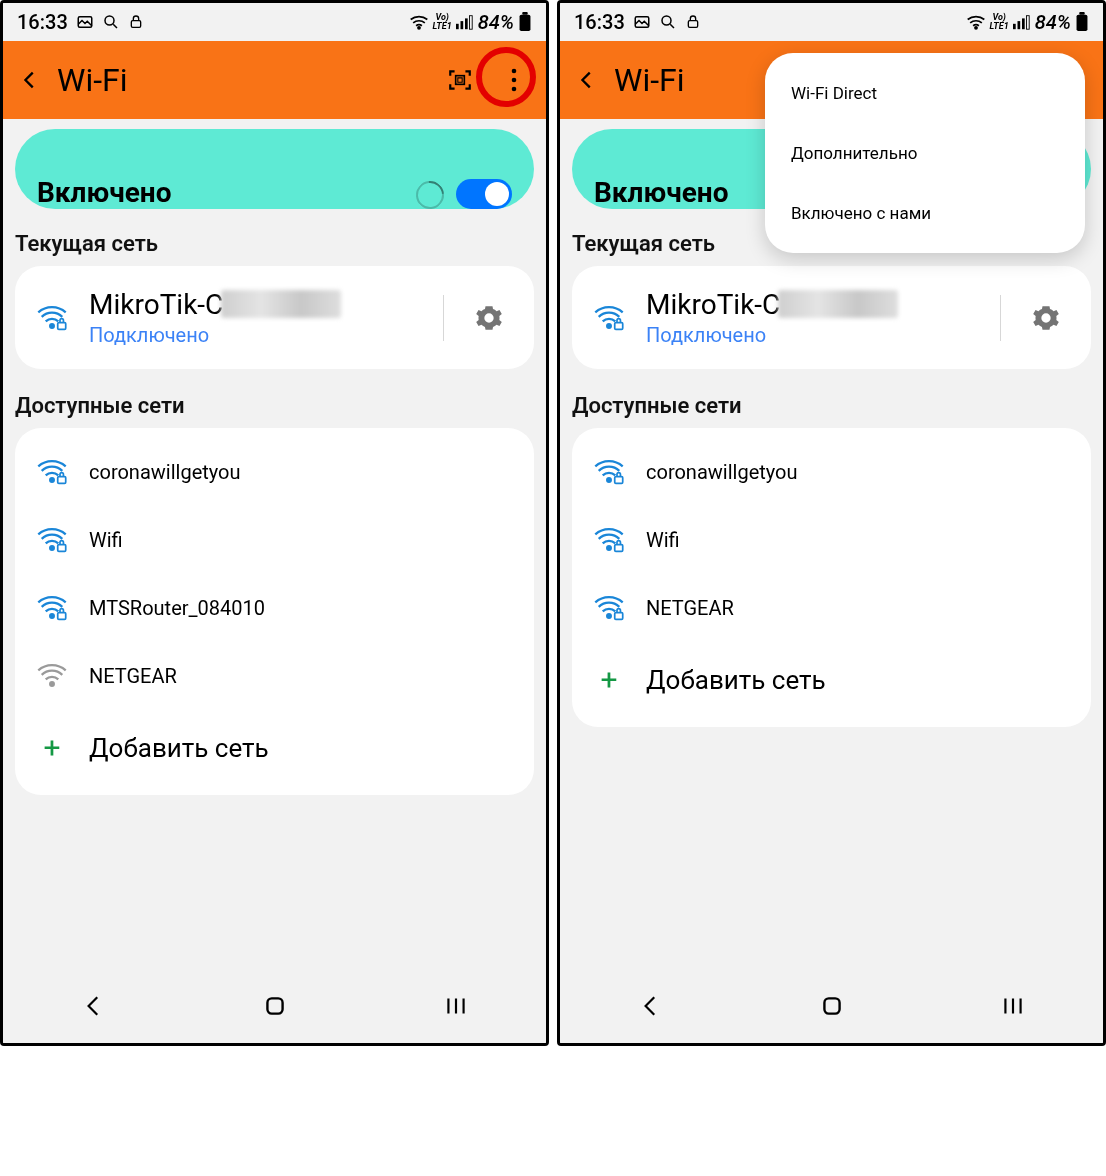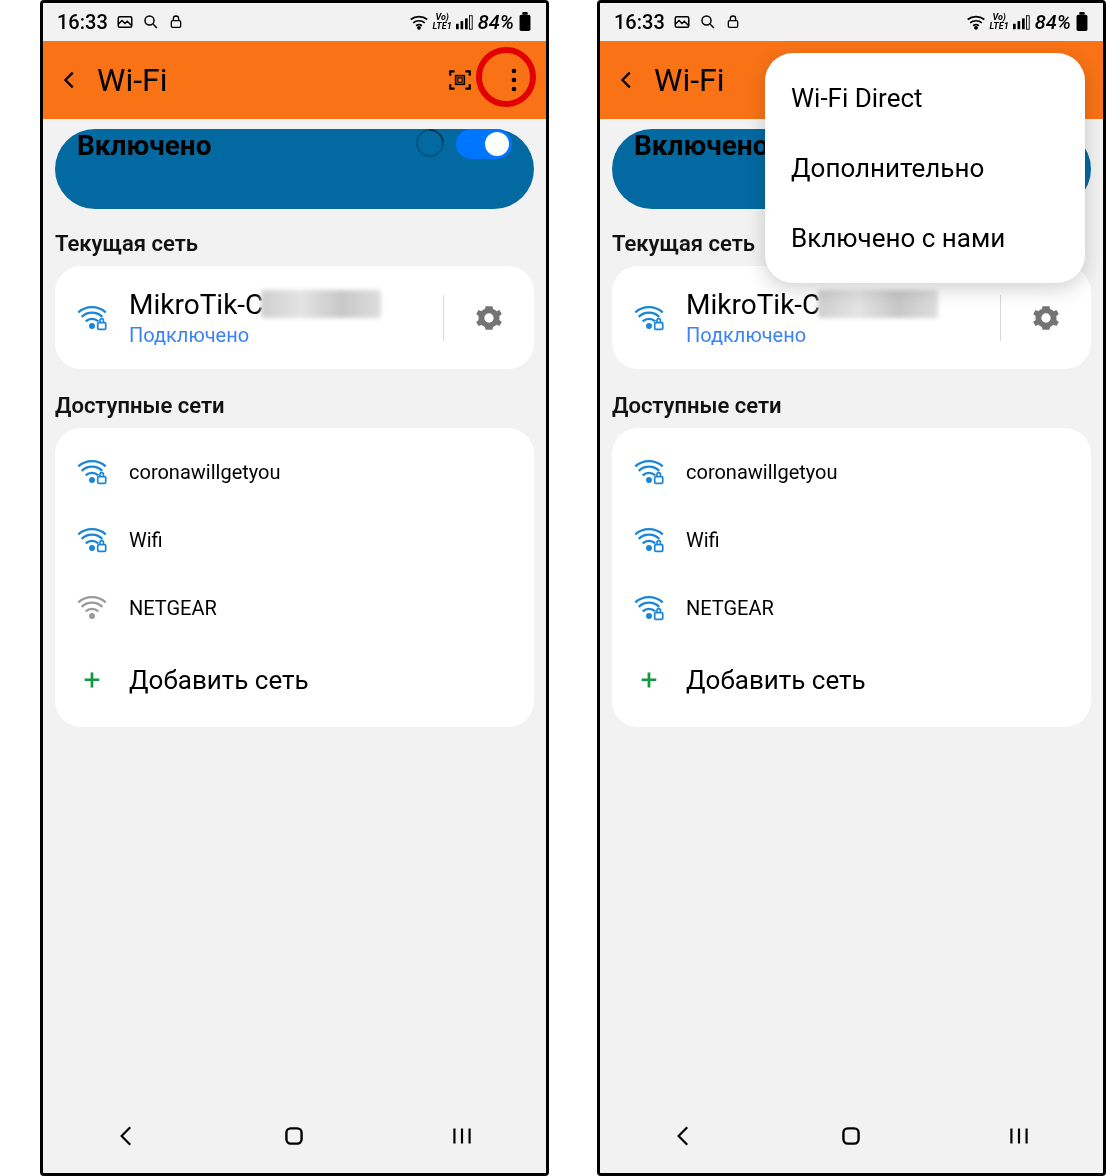--- a/index.html
+++ b/index.html
@@ -11,29 +11,28 @@
   }
   .canvas {
     width: 1106px;
     height: 1176px;
     display: flex;
     gap: 8px;
     background: #fff;
   }
   .phone {
     width: 549px;
-    height: 1176px;
+    height: 1046px;
     border: 3px solid #000;
     border-radius: 4px;
     background: #f2f2f2;
     display: flex;
     flex-direction: column;
     position: relative;
     overflow: hidden;
-    margin-left: 40px;
   }
   
   .statusbar {
     height: 38px;
     display: flex;
     align-items: center;
     justify-content: space-between;
     padding: 0 14px;
     font-size: 20px;
     font-weight: 500;
@@ -56,25 +55,25 @@
   .hspacer { flex:1; }
   .iconbtn { width:44px; height:44px; display:flex; align-items:center; justify-content:center; }
   
   .red-ring { position:absolute; border:6px solid #e30000; border-radius:999px; pointer-events:none; }
   .red-ring.r1 { width:60px; height:60px; top:44px; right:10px; }
   .red-ring-oval { position:absolute; border:7px solid #e30000; border-radius:28px; pointer-events:none; }
   .red-ring-oval.r2 { width:282px; height:68px; top:126px; right:26px; }
   
   .pill {
     margin: 10px 12px 16px;
-    background: #0369a1;
+    background: #5eead4;
     border-radius: 40px;
     height: 80px;
     display:flex;
-    align-items:flex-start;
+    align-items:flex-end;
     padding: 0 22px;
     gap:12px;
   }
   .pill-label { font-size:28px; font-weight:700; flex:1; }
   .spinner {
     width:28px; height:28px; border-radius:50%;
     border:2px solid rgba(0,0,0,.2);
     border-top-color: rgba(0,0,0,.45);
     transform: rotate(40deg);
   }
@@ -125,21 +124,21 @@
     position:absolute;
     top:50px;
     right:18px;
     width:320px;
     background:#fff;
     border-radius:28px;
     box-shadow: 0 6px 20px rgba(0,0,0,.18);
     padding: 10px 0;
     z-index:5;
   }
-  .popup-item { font-size:26px; padding: 20px 26px; }
+  .popup-item { font-size:17px; padding: 20px 26px; }
 </style>
 </head>
 <body>
 
 <div class="canvas">
 
   <div class="phone">
     <div class="red-ring r1"></div>
 
     <div class="statusbar">
@@ -271,20 +270,33 @@
               <path d="M8.5 15a8 8 0 0111 0"></path>
               <circle cx="14" cy="19" r="1.6" fill="#1a86d8"></circle>
               <rect x="19" y="16" width="7" height="6" rx="1" fill="#fff" stroke="#1a86d8" stroke-width="1.5"></rect>
               <path d="M21 16v-2a1.5 1.5 0 013 0v2" stroke-width="1.5"></path>
             </svg>
         </span>
         <span class="netname">Wifi</span>
       </div>
       <div class="row">
         <span class="wifi-ico">
+          <svg width="32" height="28" viewBox="0 0 28 24" fill="none" stroke="#1a86d8" stroke-width="2">
+              <path d="M2 7a18 18 0 0124 0"></path>
+              <path d="M5 11a13 13 0 0118 0"></path>
+              <path d="M8.5 15a8 8 0 0111 0"></path>
+              <circle cx="14" cy="19" r="1.6" fill="#1a86d8"></circle>
+              <rect x="19" y="16" width="7" height="6" rx="1" fill="#fff" stroke="#1a86d8" stroke-width="1.5"></rect>
+              <path d="M21 16v-2a1.5 1.5 0 013 0v2" stroke-width="1.5"></path>
+            </svg>
+        </span>
+        <span class="netname">MTSRouter_084010</span>
+      </div>
+      <div class="row">
+        <span class="wifi-ico">
           <svg width="32" height="28" viewBox="0 0 28 24" fill="none" stroke="#9a9a9a" stroke-width="2">
               <path d="M2 7a18 18 0 0124 0"></path>
               <path d="M5 11a13 13 0 0118 0"></path>
               <path d="M8.5 15a8 8 0 0111 0"></path>
               <circle cx="14" cy="19" r="1.6" fill="#9a9a9a"></circle>
             </svg>
         </span>
         <span class="netname">NETGEAR</span>
       </div>
       <div class="row">

